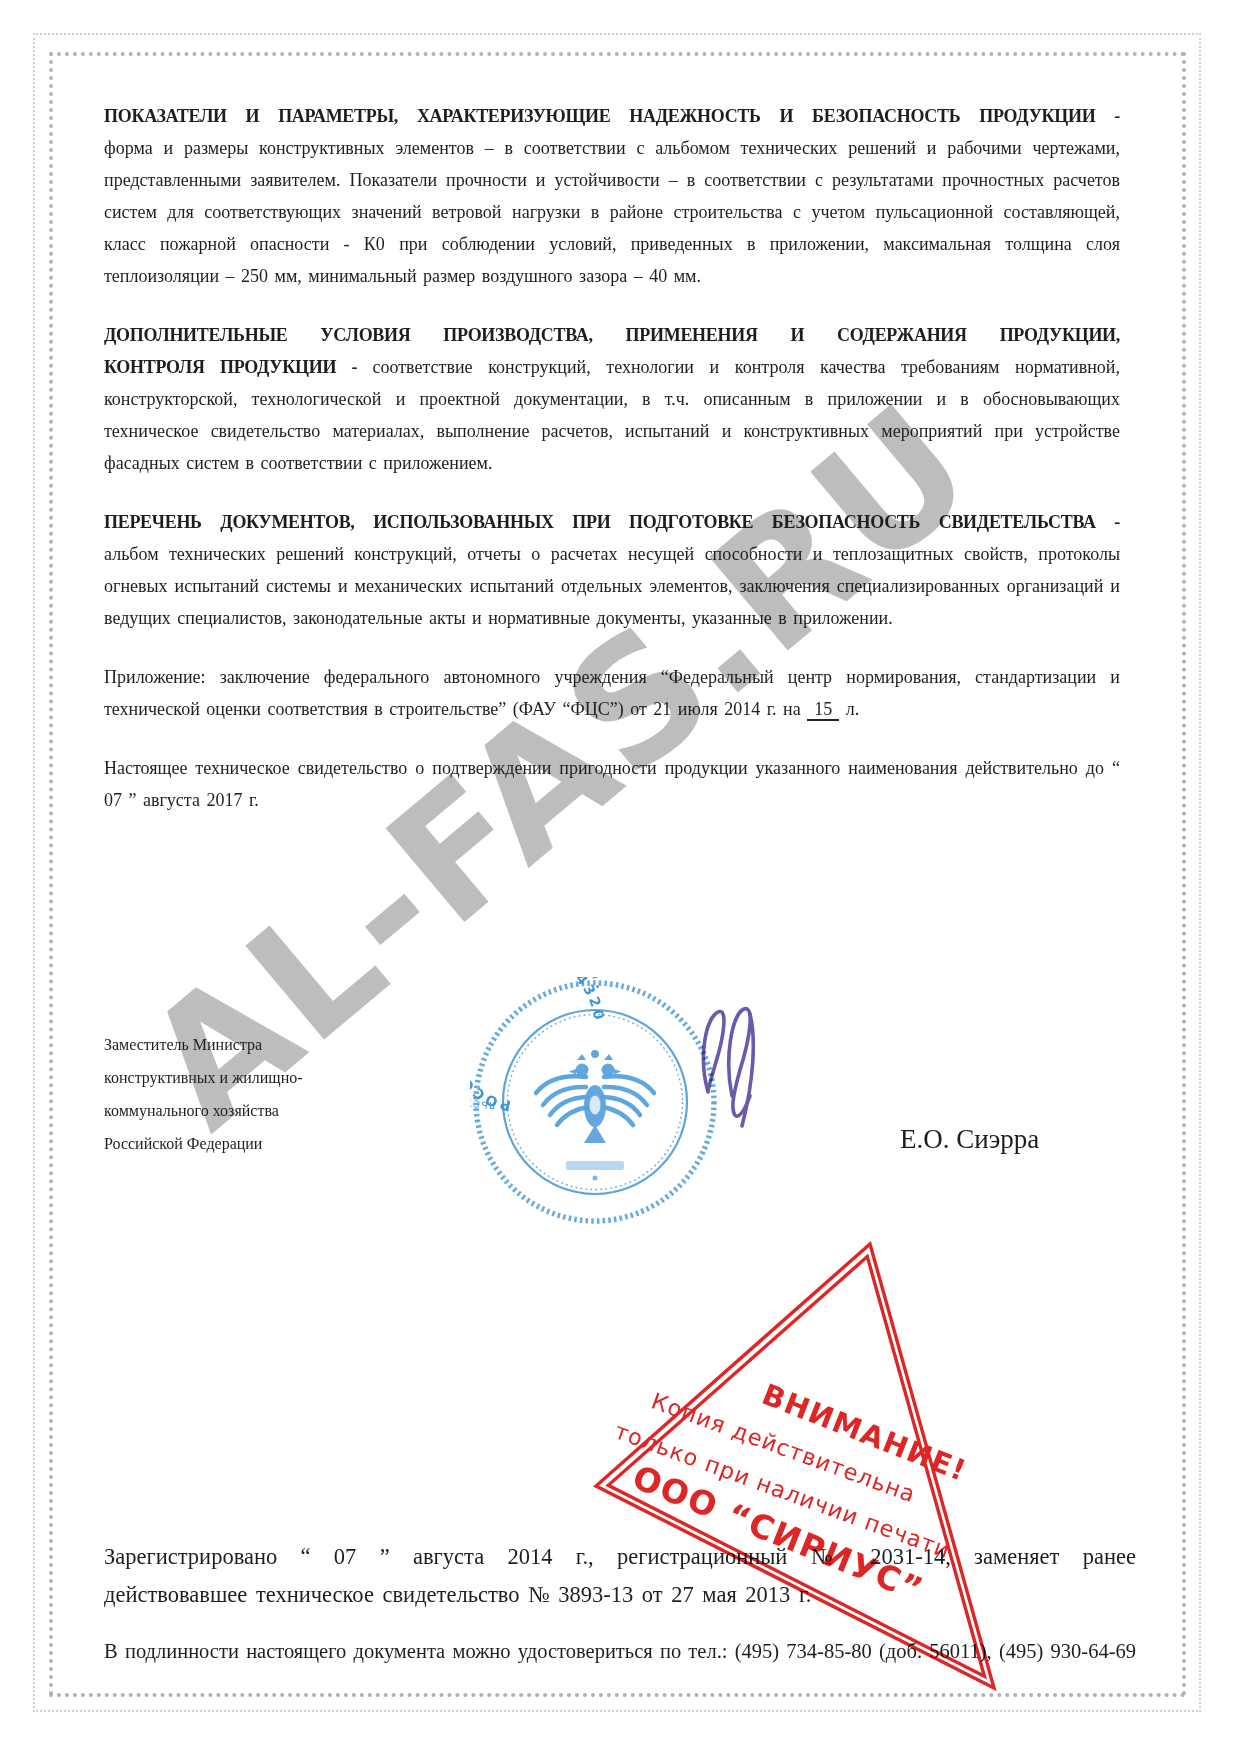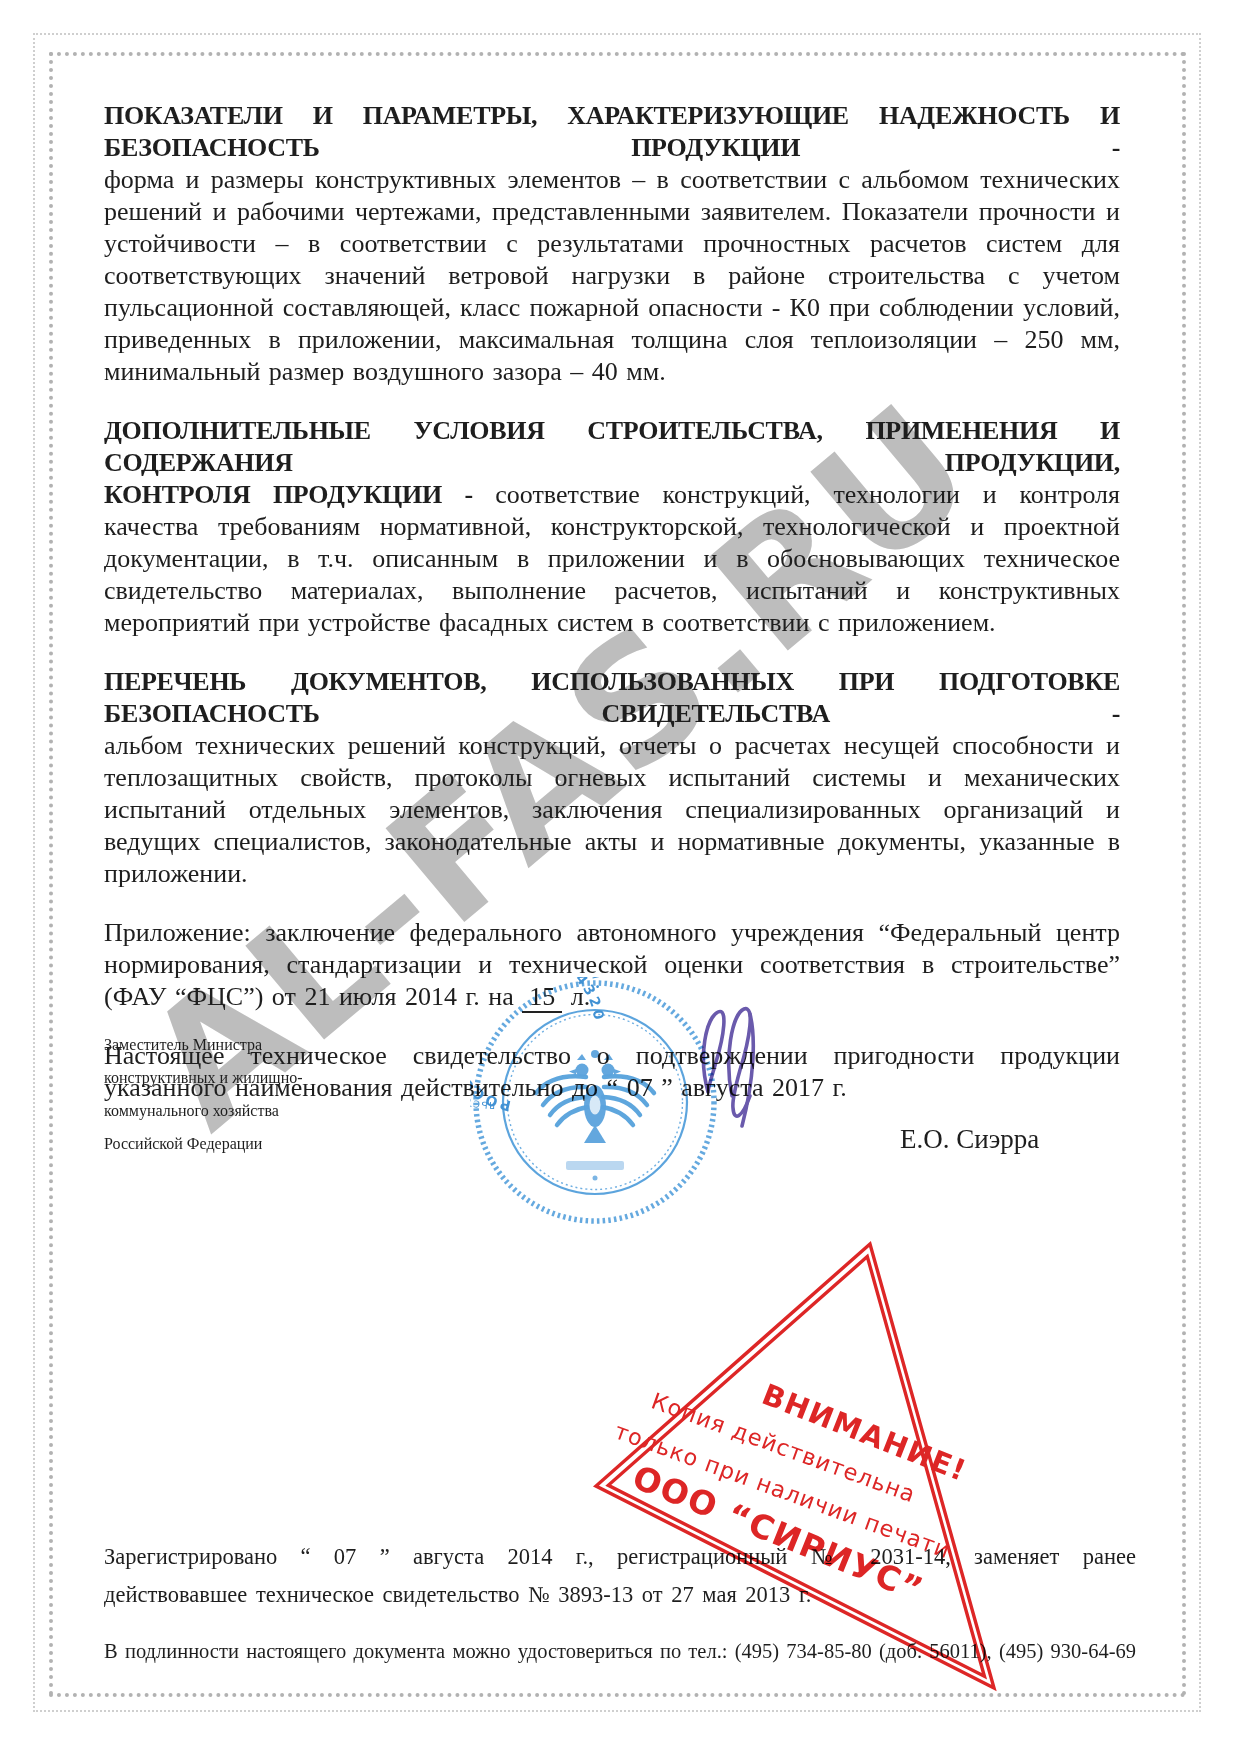--- a/index.html
+++ b/index.html
@@ -8,21 +8,21 @@
     font-family:"Liberation Serif",serif;color:#1e1e1e;overflow:hidden;margin:0 auto;
   }
   .frame-outer{position:absolute;left:33px;top:33px;right:36px;bottom:40px;border:2px dotted #cfcfcf;z-index:0;}
   .frame-inner{position:absolute;left:49px;top:52px;right:51px;bottom:55px;border:4px dotted #b2b2b2;z-index:0;}
   .watermark{
     position:absolute;left:55px;top:668px;width:1010px;text-align:center;z-index:1;
     font-family:"DejaVu Sans",sans-serif;font-weight:bold;font-size:168px;letter-spacing:3px;
     color:#b2b2b2;opacity:.85;transform:rotate(-40deg);transform-origin:center;white-space:nowrap;
   }
   .content{position:absolute;left:104px;top:100px;width:1032px;z-index:2;}
-  .content p{margin:0 16px 27px 0;font-size:26px;line-height:32px;text-align:justify;text-align-last:left;word-spacing:2px;font-family:Liberation Serif, serif;}
+  .content p{margin:0 16px 27px 0;font-size:18px;line-height:32px;text-align:justify;text-align-last:left;word-spacing:2px;font-family:Liberation Serif, serif;}
   .hblock{display:block;font-weight:bold;text-align:justify;text-align-last:justify;letter-spacing:-0.3px;}
   .hinline{font-weight:bold;letter-spacing:-0.3px;}
   .pages-underline{border-bottom:2px solid #222;padding:0 7px;}
   .sigblock{position:absolute;left:104px;top:1028px;font-size:16px;line-height:33px;z-index:2;}
   .signame{position:absolute;left:900px;top:1124px;font-size:27px;z-index:2;}
   .seal{position:absolute;left:470px;top:977px;z-index:2;mix-blend-mode:multiply;filter:blur(.3px);}
   .squiggle{position:absolute;left:680px;top:996px;z-index:3;mix-blend-mode:multiply;}
   .triangle-stamp{position:absolute;left:552px;top:1212px;z-index:4;mix-blend-mode:multiply;}
   .regblock{position:absolute;left:104px;top:1538px;width:1032px;font-size:22.5px;line-height:38px;z-index:2;}
   .regline-1{display:block;text-align:justify;text-align-last:justify;word-spacing:3px;}
@@ -41,21 +41,21 @@
 
   <div class="watermark">AL-FAS.RU</div>
 
   <div class="content">
     <p>
       <span class="hblock">ПОКАЗАТЕЛИ И ПАРАМЕТРЫ, ХАРАКТЕРИЗУЮЩИЕ НАДЕЖНОСТЬ И БЕЗОПАСНОСТЬ ПРОДУКЦИИ  -</span>
       <span>форма и размеры конструктивных элементов – в соответствии с альбомом технических решений и рабочими чертежами, представленными заявителем. Показатели прочности и устойчивости – в соответствии с результатами прочностных расчетов систем для соответствующих значений ветровой нагрузки в районе строительства с учетом пульсационной составляющей, класс пожарной опасности  - К0 при соблюдении условий, приведенных в приложении, максимальная толщина слоя теплоизоляции – 250 мм, минимальный размер воздушного зазора – 40 мм.</span>
     </p>
 
     <p>
-      <span class="hblock">ДОПОЛНИТЕЛЬНЫЕ УСЛОВИЯ СТРОИТЕЛЬСТВА, ПРИМЕНЕНИЯ И СОДЕРЖАНИЯ ПРОДУКЦИИ,</span>
+      <span class="hblock">ДОПОЛНИТЕЛЬНЫЕ УСЛОВИЯ ПРОИЗВОДСТВА, ПРИМЕНЕНИЯ И СОДЕРЖАНИЯ ПРОДУКЦИИ,</span>
       <span class="hinline">КОНТРОЛЯ ПРОДУКЦИИ - </span>
       <span>соответствие конструкций, технологии и контроля качества требованиям нормативной, конструкторской, технологической и проектной документации, в т.ч. описанным в приложении и в обосновывающих техническое свидетельство материалах, выполнение расчетов, испытаний и конструктивных мероприятий при устройстве фасадных систем в соответствии с приложением.</span>
     </p>
 
     <p>
       <span class="hblock">ПЕРЕЧЕНЬ ДОКУМЕНТОВ, ИСПОЛЬЗОВАННЫХ ПРИ ПОДГОТОВКЕ БЕЗОПАСНОСТЬ СВИДЕТЕЛЬСТВА -</span>
       <span>альбом технических решений конструкций, отчеты о расчетах несущей способности и теплозащитных свойств, протоколы огневых испытаний системы и механических испытаний отдельных элементов, заключения специализированных организаций и ведущих специалистов, законодательные акты и нормативные документы, указанные в приложении.</span>
     </p>
 
     <p>

